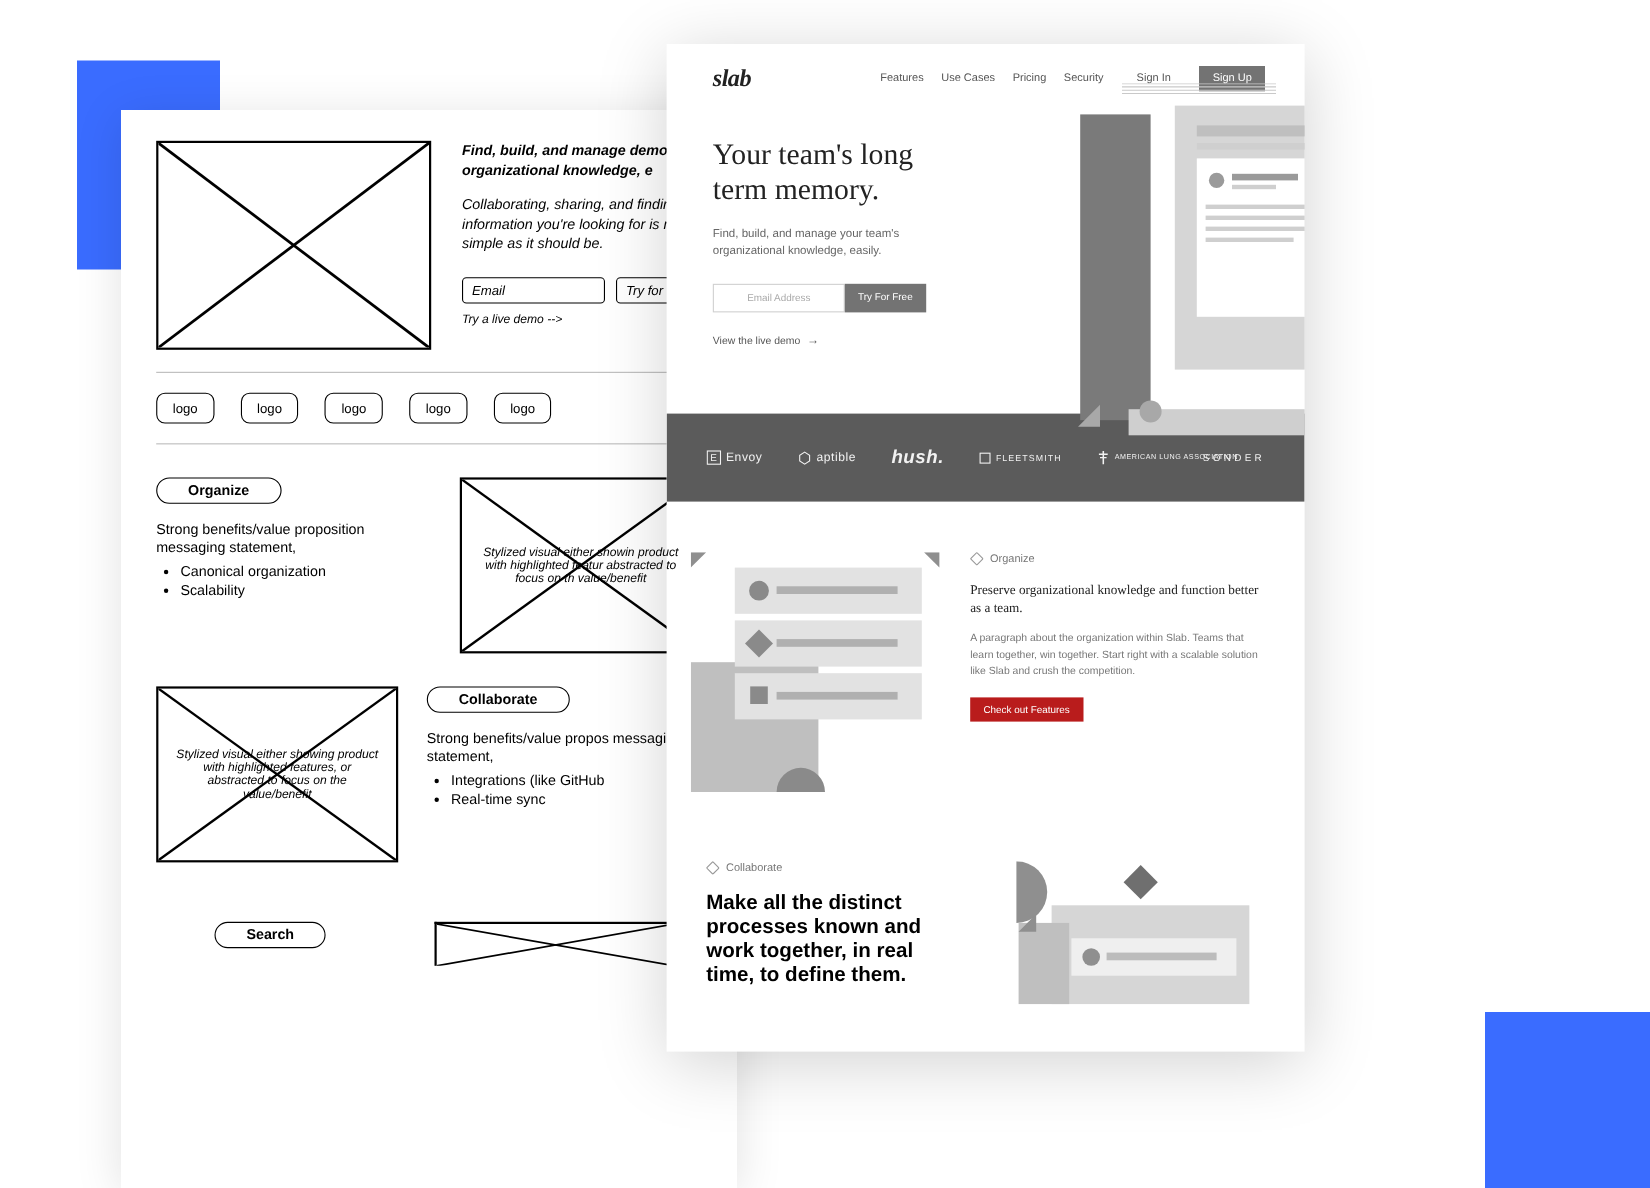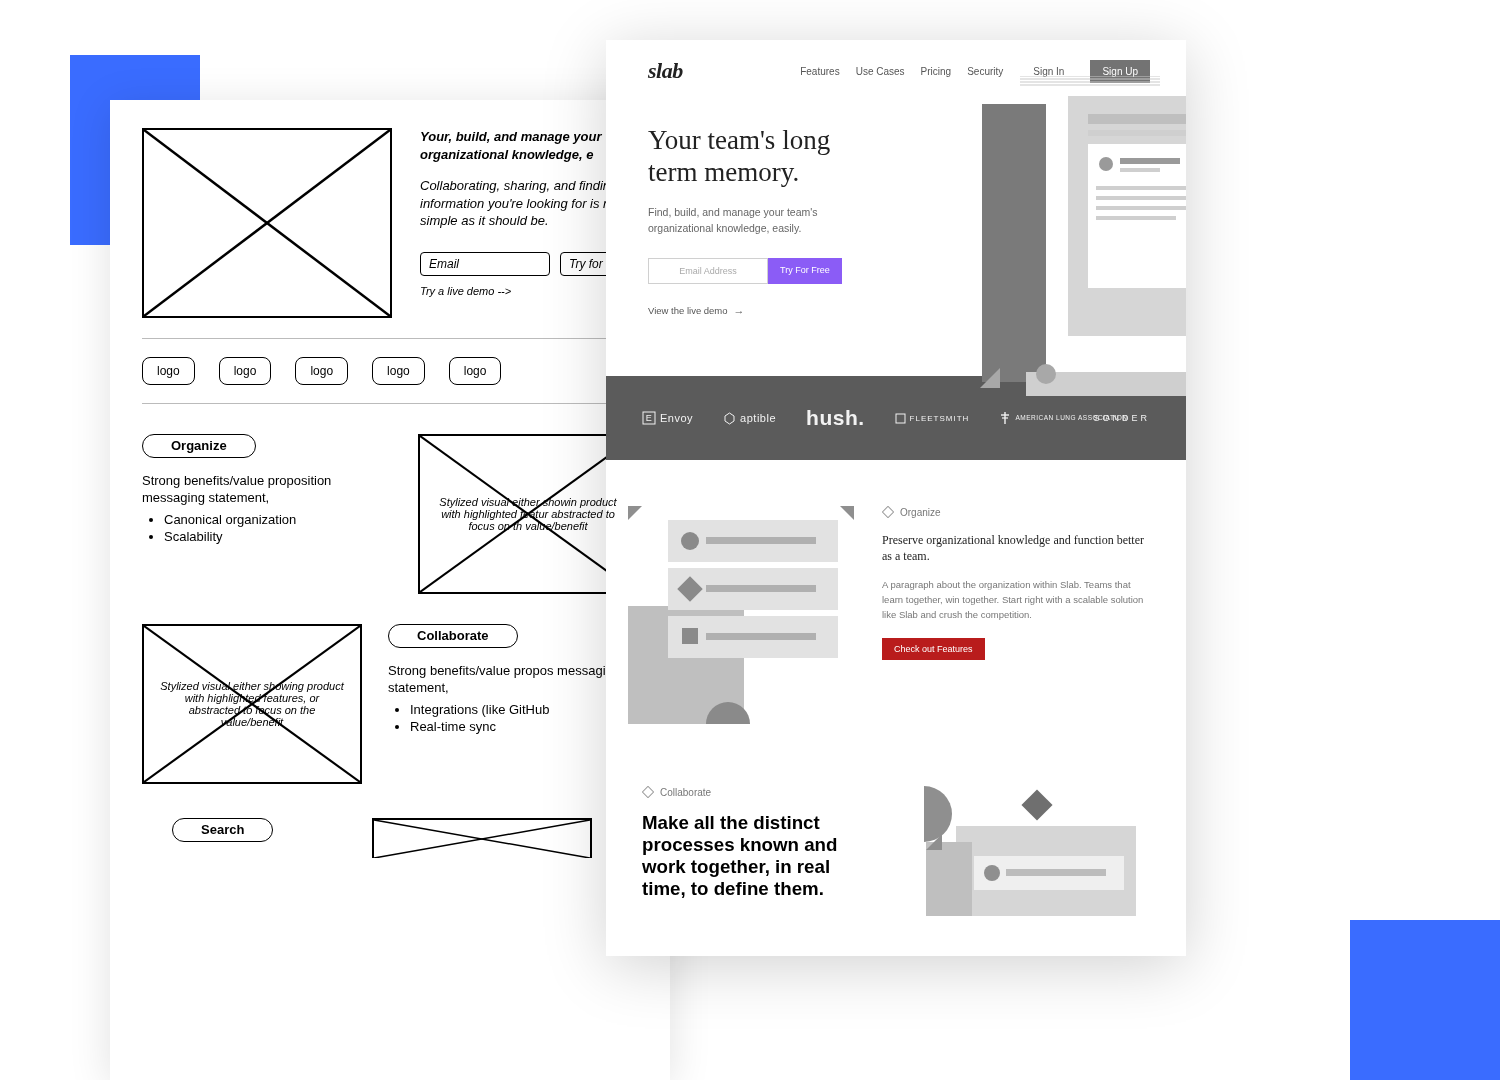--- a/index.html
+++ b/index.html
@@ -41,21 +41,21 @@
   .wf-hr { border-top:1px solid #bbb; margin:14px 0; }
   .wf-logos { display:flex; gap:24px; padding:4px 0; }
   .wf-logo  { border:1.5px solid #000; border-radius:8px; padding:6px 14px; font-size:12px; }
   .wf-section { display:flex; gap:26px; margin-top:30px; }
   .wf-col { flex:1; font-size:13px; line-height:1.35; }
   .wf-pill { display:inline-block; border:1.5px solid #000; border-radius:14px; padding:2px 28px; font-weight:700; margin-bottom:14px; }
   .wf-col ul { margin-left: 22px; margin-top:4px; }
   .wf-col-img { flex:0 0 220px; position:relative; height:160px; border:2px solid #000; font-size:11px; font-style:italic; text-align:center; display:flex; align-items:center; justify-content:center; padding:0 16px; }
   .wf-col-img svg { position:absolute; inset:0; width:100%; height:100%; z-index:0; }
   .wf-col-img span { position:relative; z-index:1; background:rgba(255,255,255,.0); }
-  .wf-search-row { margin-top:34px; display:flex; gap:10px; }
+  .wf-search-row { margin-top:54px; display:flex; gap:10px;justify-content:center; }
 
   
   .mk-panel {
     position: absolute;
     top: 40px; left: 606px;
     width: 580px; height: 916px;
     background:#fff;
     box-shadow: 0 10px 60px rgba(0,0,0,.18);
     overflow:hidden;
   }
@@ -64,21 +64,21 @@
   .mk-nav { margin-left:auto; display:flex; gap:16px; }
   .mk-auth { margin-left:30px; display:flex; gap:26px; align-items:center; }
   .mk-signup { background:#737373; color:#fff; padding:6px 12px; }
 
   .mk-hero { display:flex; padding:40px 0 0 42px; position:relative; }
   .mk-hero-left { width:230px; }
   .mk-h1 { font-family: Georgia, serif; font-size:27px; line-height:1.2; color:#222; margin-bottom:16px; }
   .mk-sub { font-size:10.5px; color:#666; line-height:1.5; margin-bottom:22px; width:200px;}
   .mk-email-row { display:flex;text-align:center; }
   .mk-email { border:1px solid #d0d0d0; font-size:9px; padding:7px 10px; width:120px; color:#aaa; }
-  .mk-cta   { background:#8b5cf6; color:#fff; font-size:9px; padding:7px 12px; }
+  .mk-cta   { background:#737373; color:#fff; font-size:9px; padding:7px 12px; }
   .mk-demo  { font-size:9.5px; color:#555; margin-top:20px; display:flex; gap:6px; align-items:center;}
   .mk-demo .arrow { font-size:11px; }
   .mk-hero-right { position:absolute; right:-74px; top:-8px; }
 
   .mk-logobar { background:#5b5b5b; margin-top:60px; padding:30px 36px; display:flex; justify-content:space-between; align-items:center; gap:14px; color:#f2f2f2; font-size:11px; letter-spacing:.5px; }
   .mk-logobar .item { display:flex; align-items:center; gap:4px; white-space:nowrap; }
   .mk-logobar svg { flex-shrink:0; }
 
   .mk-feat { display:flex; gap:24px; padding:46px 36px 0 22px; align-items:flex-start; position:relative; }
   .mk-feat-text { flex:1; }
@@ -102,21 +102,21 @@
 <div class="wf-panel">
 
   <div class="wf-hero">
     <div class="wf-imgbox">
       <svg class="cross" viewBox="0 0 100 100" preserveAspectRatio="none">
           <line x1="0" y1="0" x2="100" y2="100"></line>
           <line x1="100" y1="0" x2="0" y2="100"></line>
         </svg>
     </div>
     <div class="wf-hero-text">
-      <div class="title">Your, build, and manage your organizational knowledge, e</div>
+      <div class="title">Find, build, and manage demo organizational knowledge, e</div>
       <div class="sub">Collaborating, sharing, and finding information you're looking for is no simple as it should be.</div>
       <div class="wf-email-row">
         <div class="wf-email">Email</div>
         <div class="wf-try">Try for f</div>
       </div>
       <div class="wf-demo">Try a live demo --&gt;</div>
     </div>
   </div>
 
   <div class="wf-hr"></div>
@@ -247,21 +247,21 @@
           <text x="7" y="10" text-anchor="middle" font-size="9" fill="#f2f2f2">E</text>
         </svg>
       <span>Envoy</span>
     </div>
     <div class="item">
       <svg width="13" height="13" viewBox="0 0 13 13">
           <path d="M6.5 1 L11 4 L11 9 L6.5 12 L2 9 L2 4 Z" fill="none" stroke="#f2f2f2" stroke-width="1"></path>
         </svg>
       <span>aptible</span>
     </div>
-    <div class="item" style="font-weight:700;font-size:21px;">hush.</div>
+    <div class="item" style="font-style:italic;font-weight:700;font-size:17px;">hush.</div>
     <div class="item" style="font-size:8px;letter-spacing:1px;">
       <svg width="11" height="11" viewBox="0 0 11 11">
           <rect x="1" y="1" width="9" height="9" fill="none" stroke="#f2f2f2"></rect>
         </svg>
       <span>FLEETSMITH</span>
     </div>
     <div class="item" style="font-size:6.5px;line-height:1;">
       <svg width="12" height="14" viewBox="0 0 12 14">
           <line x1="6" y1="1" x2="6" y2="13" stroke="#f2f2f2" stroke-width="1.4"></line>
           <line x1="2" y1="4" x2="10" y2="4" stroke="#f2f2f2" stroke-width="1.4"></line>

